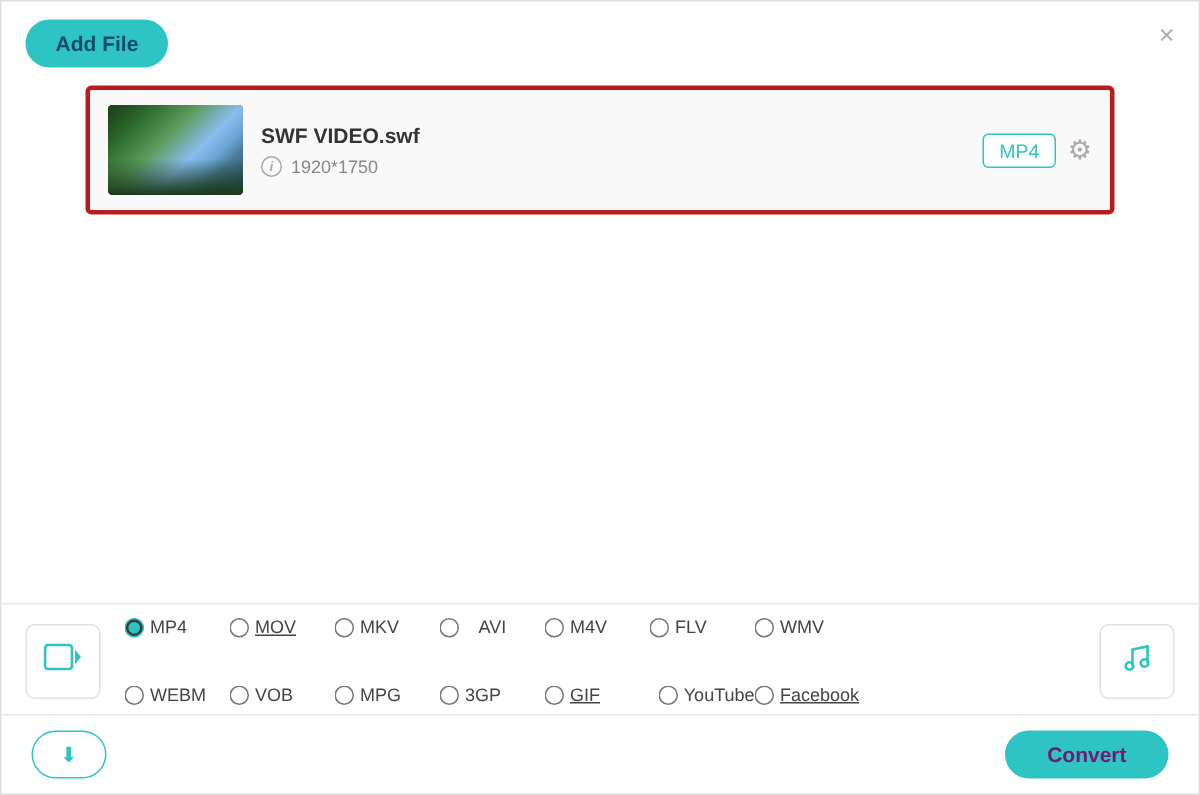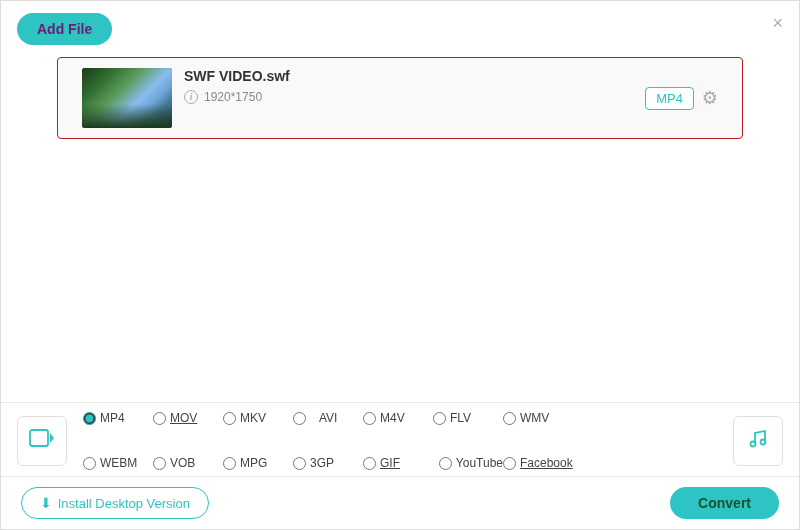--- a/index.html
+++ b/index.html
@@ -15,21 +15,21 @@
 
     
     .header {
       display: flex;
       align-items: center;
       padding: 12px 16px;
       background: #fff;
     }
     .add-file-btn {
       background: #2ec4c4;
-      color: #701a75;
+      color: #0c4a6e;
       border: none;
       border-radius: 20px;
       padding: 8px 20px;
       font-size: 14px;
       cursor: pointer;
       font-weight: bold;
     }
     .close-btn {
       position: absolute;
       right: 16px;
@@ -37,25 +37,26 @@
       background: none;
       border: none;
       font-size: 18px;
       cursor: pointer;
       color: #aaa;
     }
 
     
     .file-list {
       margin: 0 28px;
-      border: 1px solid #b91c1c;
+      border: 3px solid #b91c1c;
       border-radius: 4px;
       background: #f9f9f9;
-      padding: 10px 24px;
-      display: flex;
+      padding: 10px 12px;
+      display: flex;
+      align-items: center;
       gap: 12px;
     }
     .file-thumbnail {
       width: 90px;
       height: 60px;
       background: #222;
       border-radius: 3px;
       overflow: hidden;
       flex-shrink: 0;
       position: relative;
@@ -185,21 +186,21 @@
       cursor: pointer;
       display: flex;
       align-items: center;
       gap: 6px;
     }
     .download-icon {
       font-size: 14px;
     }
     .convert-btn {
       background: #2ec4c4;
-      color: #14532d;
+      color: #701a75;
       border: none;
       border-radius: 20px;
       padding: 8px 28px;
       font-size: 14px;
       cursor: pointer;
       font-weight: bold;
     }
   </style>
 </head>
 <body>
@@ -317,17 +318,16 @@
             <circle cx="16" cy="15" r="2.5" stroke="#2ec4c4" stroke-width="1.8" fill="none"></circle>
           </svg>
         </span>
       </div>
     </div>
   </div>
 
   <div style="display: flex; align-items: center; justify-content: space-between; padding: 10px 20px; border-top: 1px solid #e8e8e8; background: #fff;">
     <button class="install-btn">
       <span class="download-icon">⬇</span>
-      <span>Install Desktop Version</span>
     </button>
     <button class="convert-btn">Convert</button>
   </div>
 </div>
 
 </body></html>

